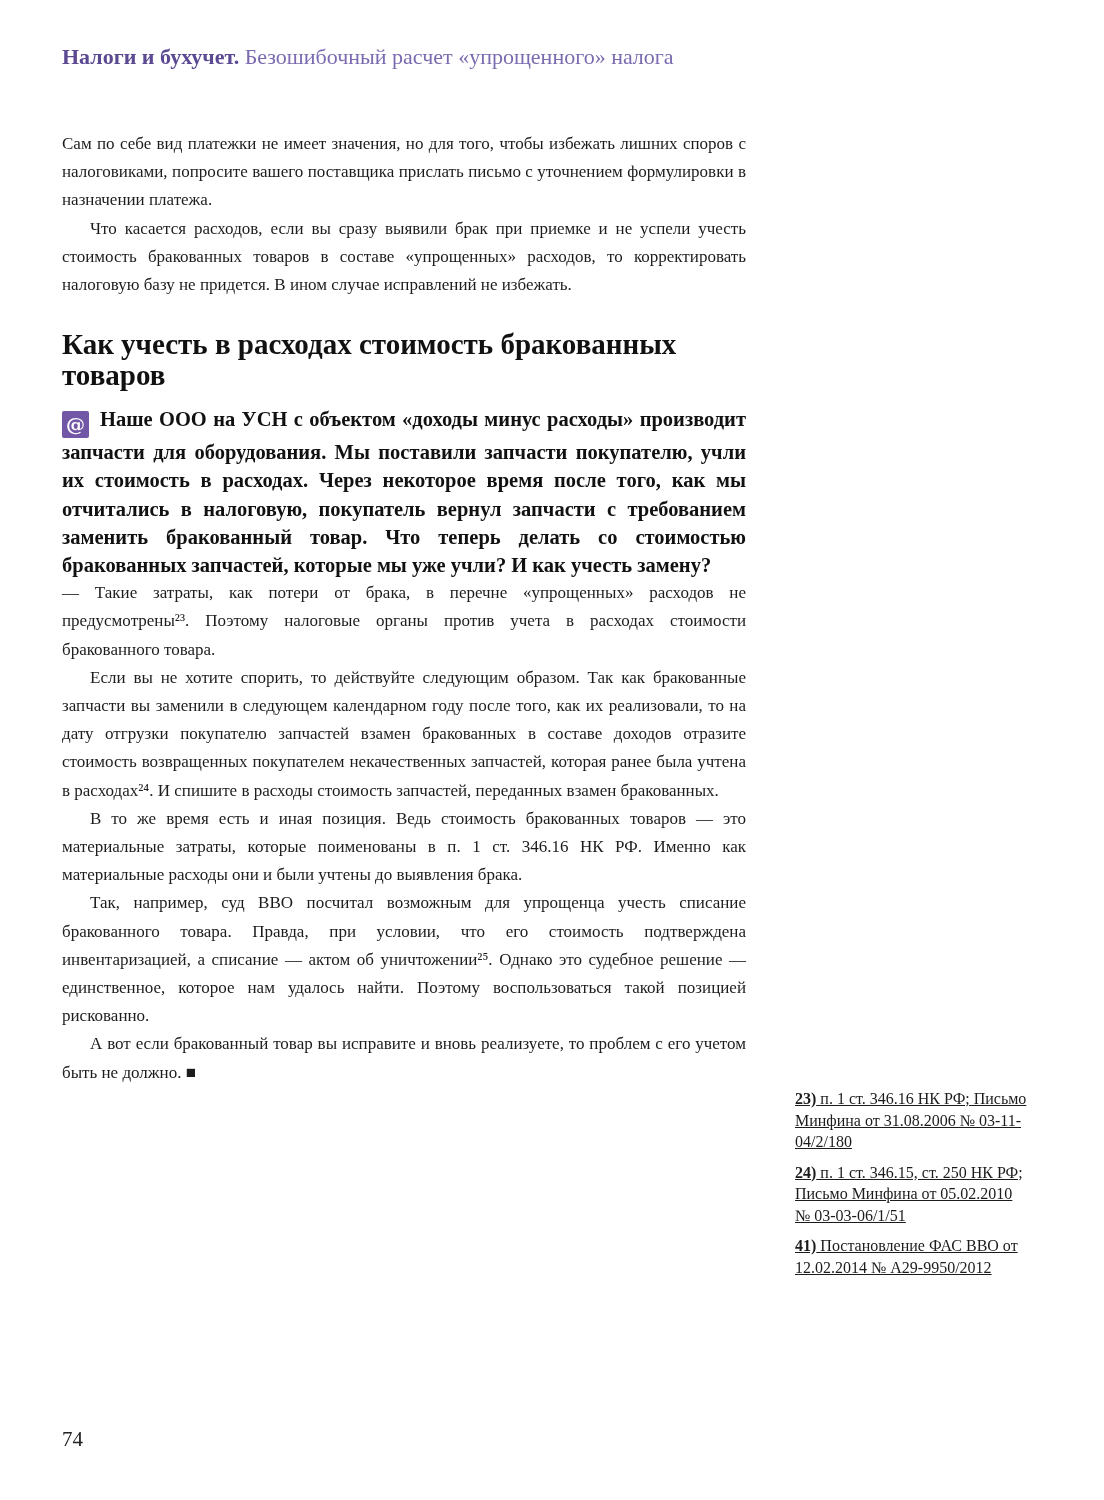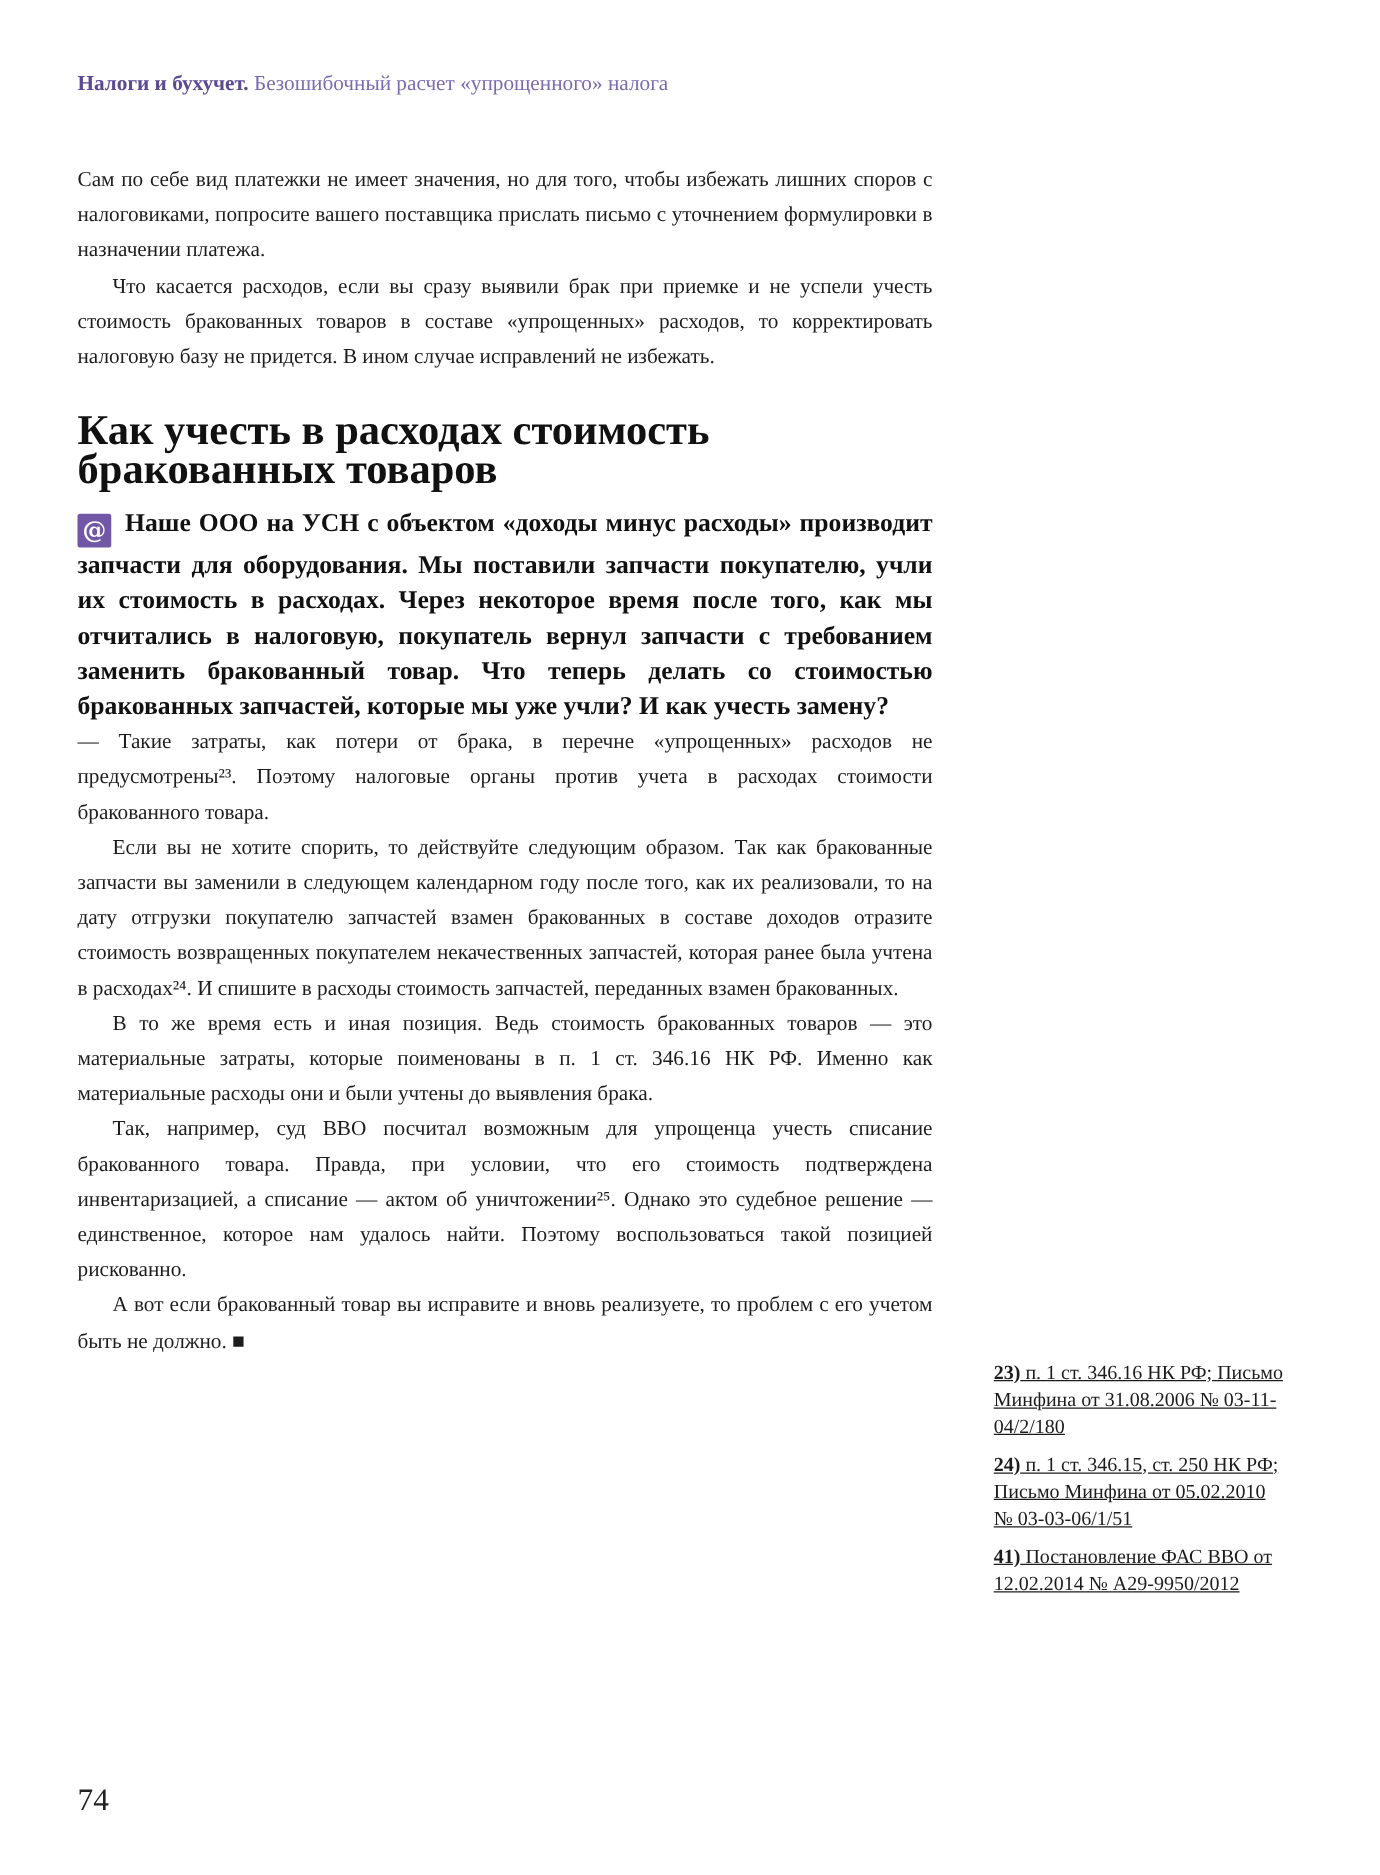--- a/index.html
+++ b/index.html
@@ -11,22 +11,22 @@
     width: 1104px;
     height: 1500px;
     position: relative;
     overflow: hidden;
     font-family: "Liberation Serif", "DejaVu Serif", serif;
     color: #1c1c1c;
   }
   .running-head {
     position: absolute;
     left: 62px;
-    top: 54px;
-    font-size: 17px;
+    top: 44px;
+    font-size: 22px;
     line-height: 26px;
     white-space: nowrap;
   }
   .running-head .brand {
     font-weight: bold;
     color: #5b4992;
   }
   .running-head .topic {
     color: #7b6ab0;
   }
@@ -41,21 +41,21 @@
     line-height: 28.2px;
     text-align: justify;
     margin: 0;
     color: #1c1c1c;
   }
   .para.indent {
     text-indent: 28px;
   }
   h2.section-heading {
     margin: 30px 0 0 0;
-    font-size: 34px;
+    font-size: 29px;
     line-height: 31px;
     font-weight: bold;
     color: #111111;
     text-align: left;
   }
   .question-block {
     margin-top: 14px;
     font-weight: bold;
     font-size: 20.5px;
     line-height: 28.2px;
@@ -94,21 +94,21 @@
     margin: 0 0 9px 0;
     text-decoration: underline;
   }
   .footnote .fn-num {
     font-weight: bold;
   }
   .page-number {
     position: absolute;
     left: 62px;
     top: 1427px;
-    font-size: 25px;
+    font-size: 21px;
     color: #222222;
   }
 </style>
 </head>
 <body>
 
 <div class="running-head">
   <span class="brand">Налоги и бухучет.</span><span class="topic"> Безошибочный расчет «упрощенного» налога</span>
 </div>
 

